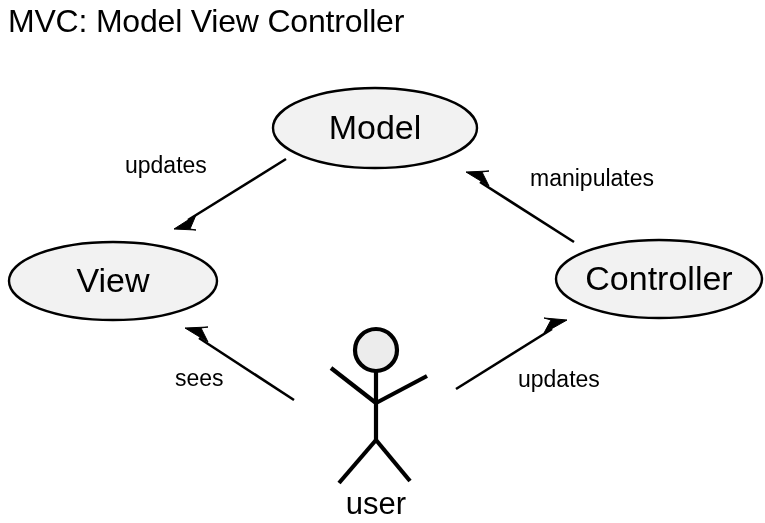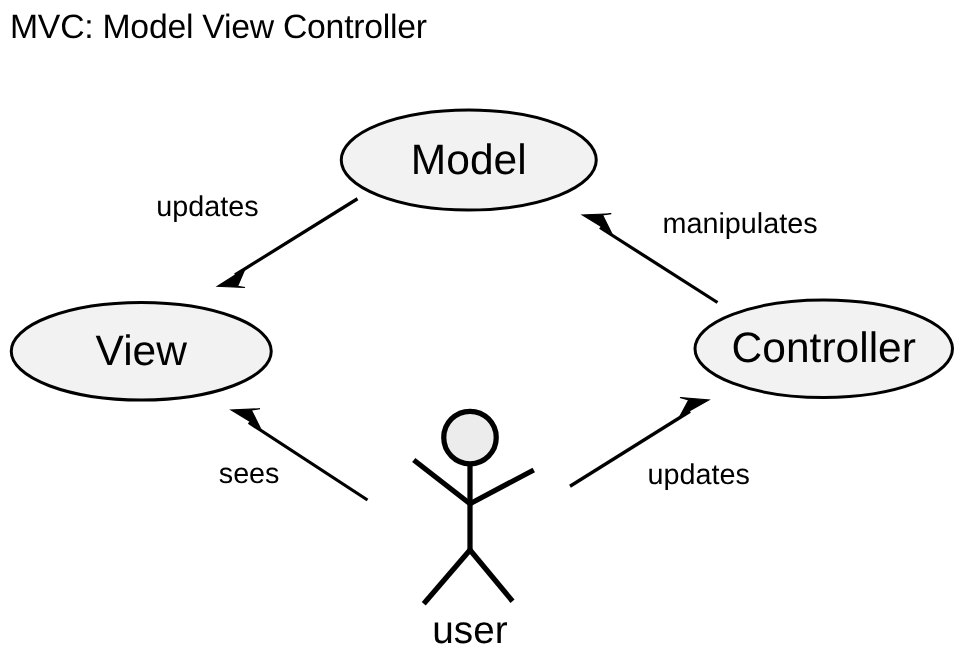--- a/index.html
+++ b/index.html
@@ -12,21 +12,21 @@
     width: 765px;
     height: 523px;
     background: #ffffff;
     overflow: hidden;
     font-family: "Liberation Sans", sans-serif;
   }
   #title {
     position: absolute;
     left: 8px;
     top: 2px;
-    font-size: 27px;
+    font-size: 32px;
     line-height: 38px;
     color: #000000;
     white-space: nowrap;
     letter-spacing: -0.2px;
   }
   svg#scene {
     position: absolute;
     left: 0;
     top: 0;
     width: 765px;

